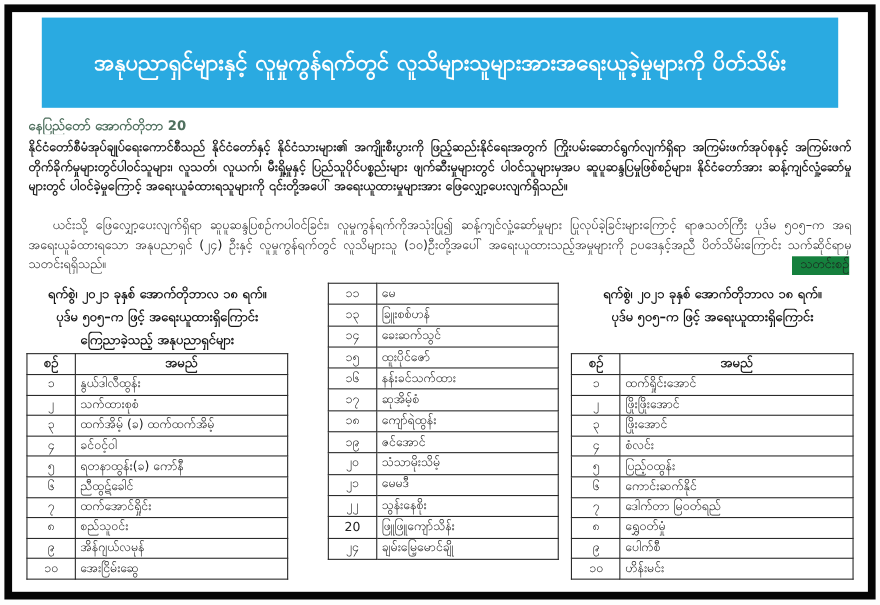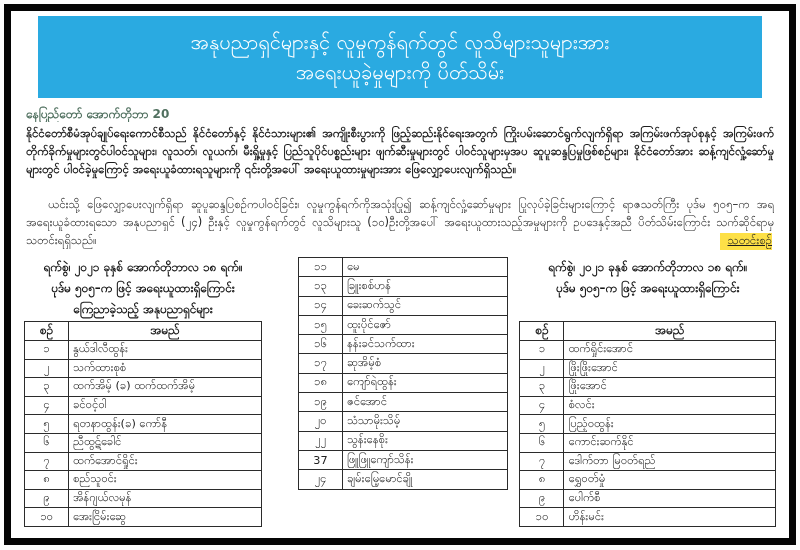--- a/index.html
+++ b/index.html
@@ -2,29 +2,29 @@
 <html><head>
 <meta charset="utf-8">
 <style>
   html,body{margin:0;padding:0;background:#f2f7fb;}
   *{box-sizing:border-box;}
   body{font-family:"DejaVu Sans", sans-serif;}
   .page{position:relative;width:800px;height:550px;background:#fdfdfd;overflow:hidden;}
   .frame{position:absolute;left:4px;top:4px;right:4px;bottom:5px;border:7px solid #050505;
          background:#ffffff;padding:4px 13px 6px;overflow:hidden;}
   .banner{height:82px;margin:1px 14px 0;background:#2aaae1;color:#ffffff;
-          display:flex;flex-direction:column;justify-content:center;align-items:center;
-          text-align:center;font-weight:normal;font-size:20px;line-height:30px;overflow:hidden;}
+          display:flex;flex-direction:row;justify-content:center;align-items:center;
+          text-align:center;font-weight:bold;font-size:20px;line-height:30px;overflow:hidden;}
   .dateline{margin:8px 2px 0;height:16px;font-size:12px;color:#50705f;font-weight:bold;overflow:hidden;}
   .para1{margin:3px 2px 0;height:71px;font-size:11.5px;line-height:17.8px;color:#1d1d1d;
          text-align:justify;overflow:hidden;font-weight:bold;}
   .para2wrap{position:relative;margin:0 2px;height:55px;overflow:hidden;}
   .para2{margin:0;font-size:11.5px;line-height:17.8px;color:#1d1d1d;text-align:justify;
          text-indent:22px;}
-  .byline{position:absolute;right:2px;bottom:1px;font-size:11.5px;color:#1d1d1d;background:#fde047;padding-left:8px;text-decoration:underline;}
+  .byline{position:absolute;right:2px;bottom:1px;font-size:11.5px;color:#1d1d1d;background:#15803d;padding-left:8px;}
   .tables{display:flex;gap:11px;margin-top:6px;align-items:flex-start;}
   .colA{width:243px;}
   .colB{width:240px;padding-left:25px;}
   .colC{width:262px;}
   .caption{height:64px;text-align:center;font-size:11.8px;line-height:21px;font-weight:bold;
            color:#171717;overflow:hidden;}
   .caption .cl{white-space:nowrap;}
   table.t{width:100%;border-collapse:collapse;table-layout:fixed;}
   .t th,.t td{border:1px solid #2b2b2b;height:18.6px;padding:0 4px;font-size:11.3px;
               color:#222;overflow:hidden;white-space:nowrap;}
@@ -148,25 +148,29 @@
             </tr>
               <tr>
               <td class="no">၁၉</td>
               <td class="nm">ဇင်အောင်</td>
             </tr>
               <tr>
               <td class="no">၂၀</td>
               <td class="nm">သံသာမိုးသိမ့်</td>
             </tr>
               <tr>
+              <td class="no">၂၁</td>
+              <td class="nm">မေမဒီ</td>
+            </tr>
+              <tr>
               <td class="no">၂၂</td>
               <td class="nm">သွန်းနေစိုး</td>
             </tr>
               <tr>
-              <td class="no">37</td>
+              <td class="no">20</td>
               <td class="nm">ဖြူဖြူကျော်သိန်း</td>
             </tr>
               <tr>
               <td class="no">၂၄</td>
               <td class="nm">ချမ်းမြေ့မောင်ချို</td>
             </tr>
             </tbody>
         </table>
       </div>
 

